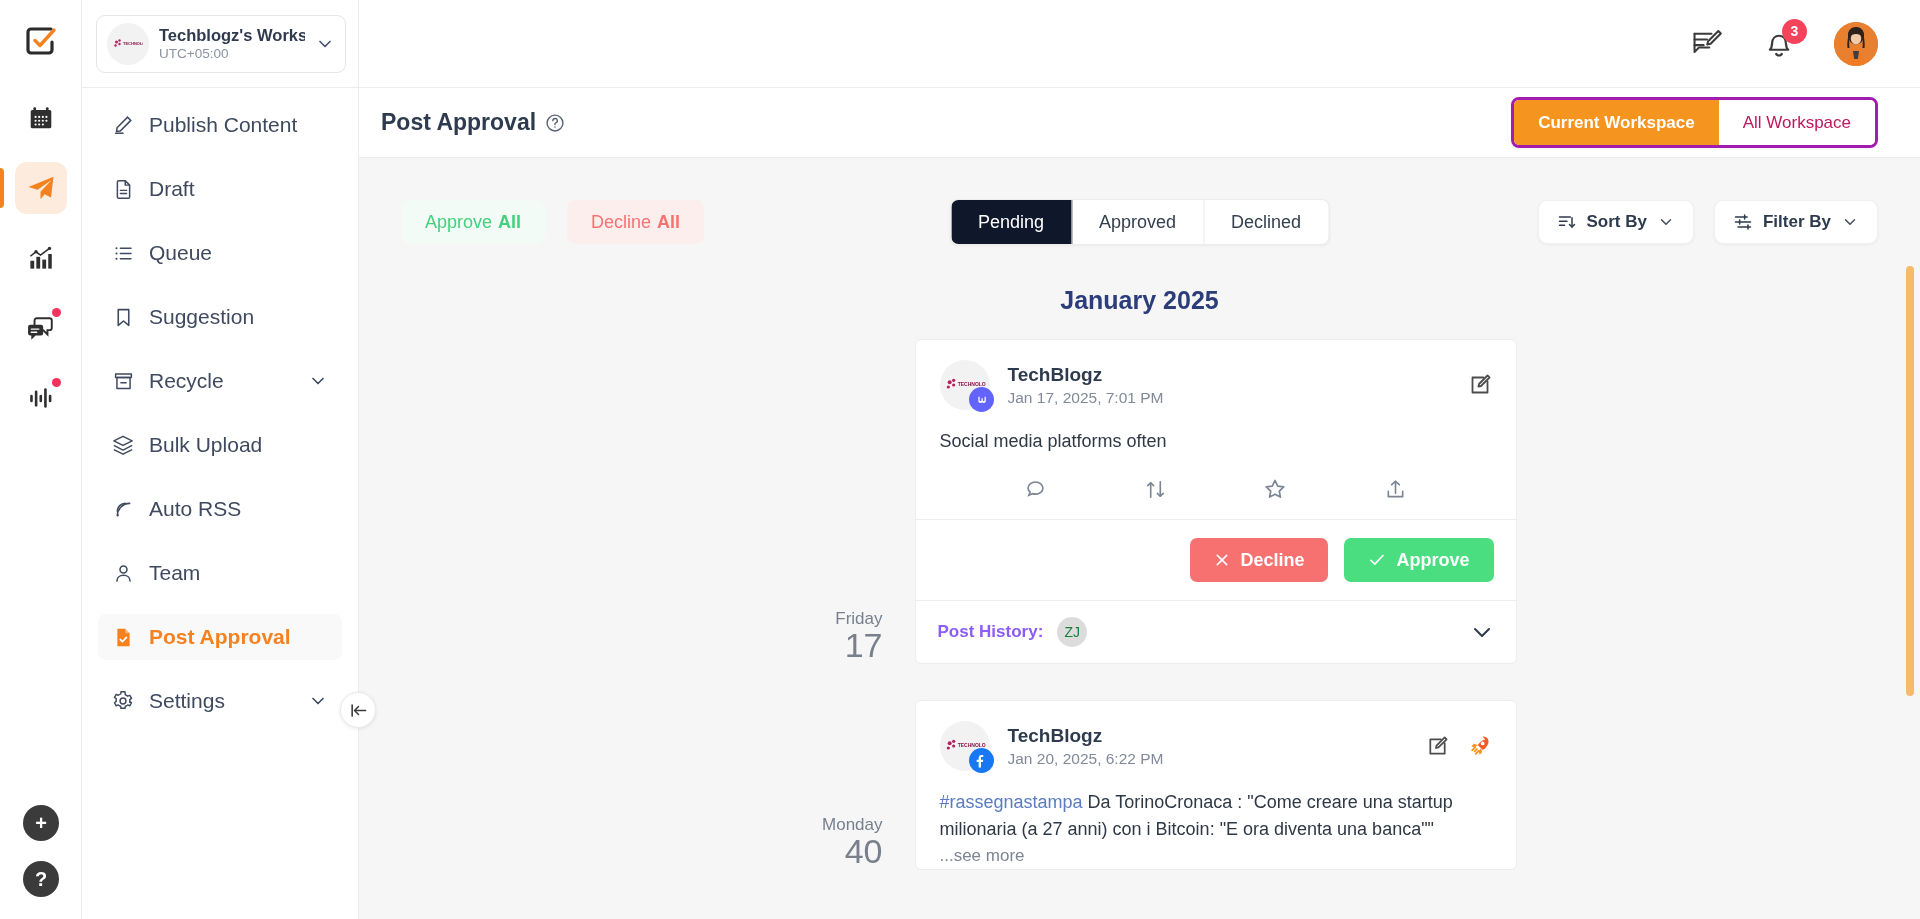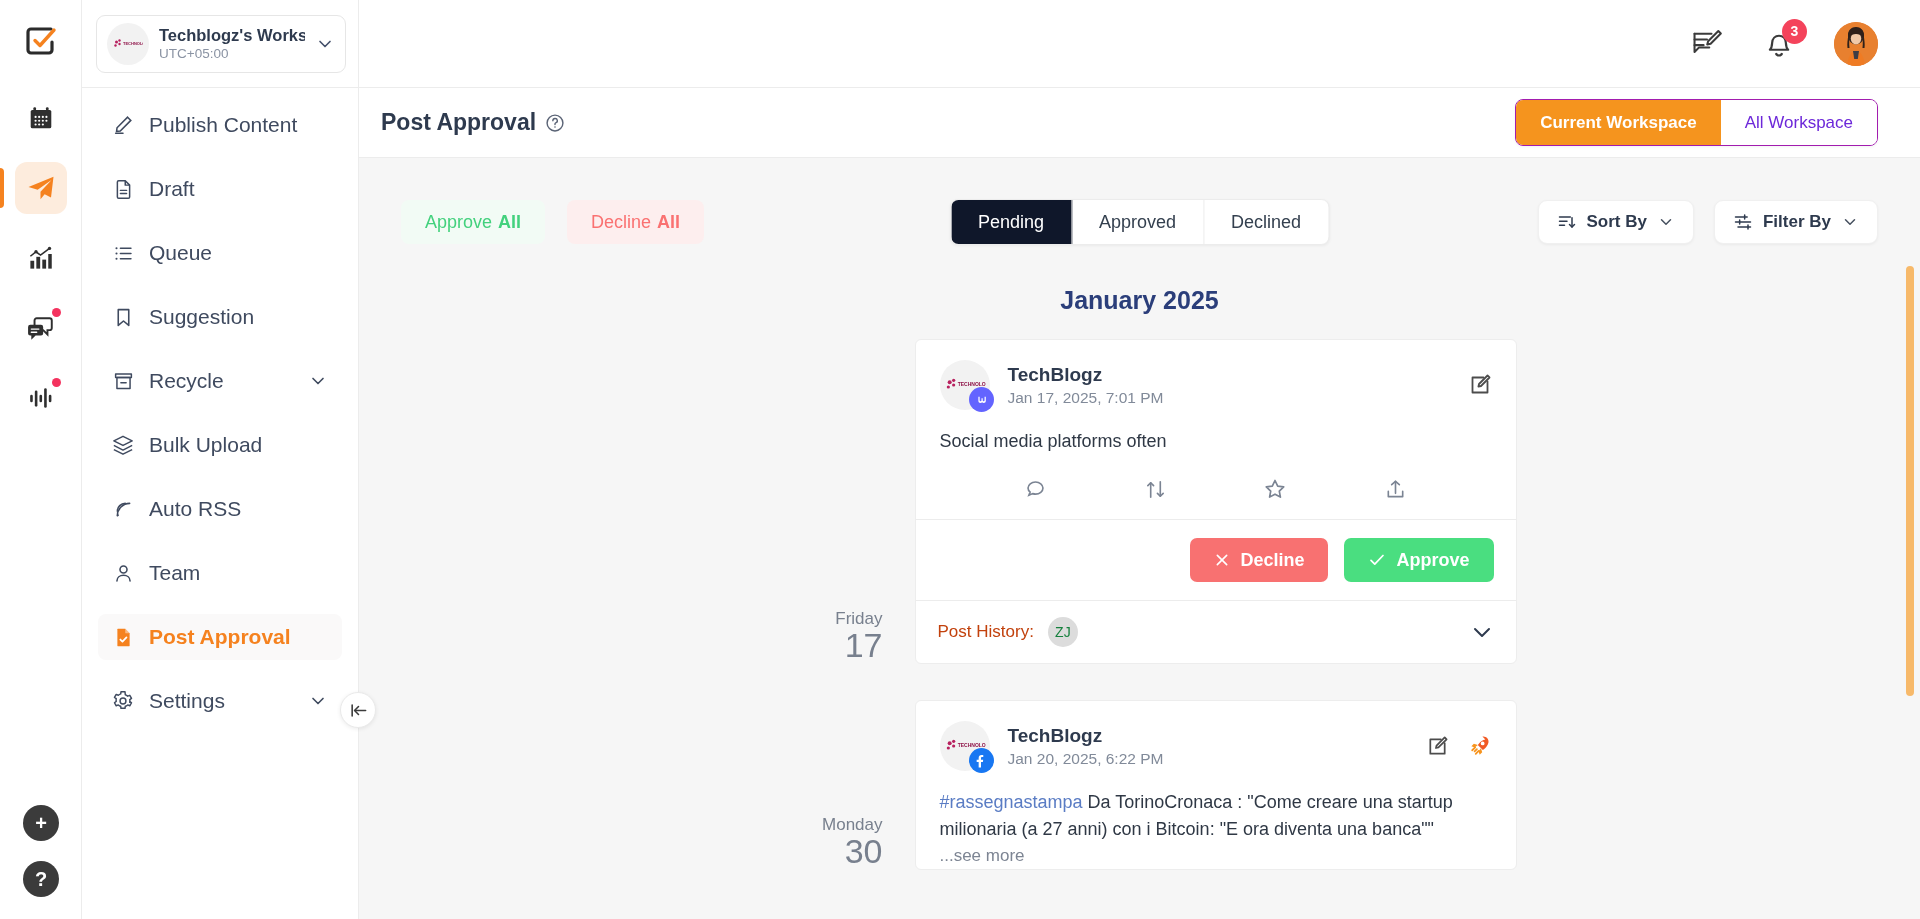--- a/index.html
+++ b/index.html
@@ -102,23 +102,23 @@
     display:flex; align-items:flex-end; justify-content:center; cursor:pointer;
   }
 
   .pagehead {
     height: 70px; display: flex; align-items: center; padding-left: 22px;
     background: #fff; flex-shrink: 0; border-bottom: 1px solid #ececec;
   }
   .page-title { font-size: 23px; font-weight: bold; color: #2e3a4e; }
   .help-ico { margin-left: 9px; color: #5a6375; display:flex; }
   .ws-toggle { margin-left: auto; margin-right: 42px; display: flex; border-radius: 8px; overflow: hidden;
-    border: 1px solid #a21caf; box-shadow: 0 1px 3px rgba(0,0,0,.05); }
+    border: 3px solid #a21caf; box-shadow: 0 1px 3px rgba(0,0,0,.05); }
   .ws-toggle div { padding: 0 24px; height: 45px; display: flex; align-items: center;
-    font-size: 17px; cursor: pointer; background: #fff; color: #6d28d9; }
+    font-size: 17px; cursor: pointer; background: #fff; color: #be185d; }
   .ws-toggle div.on { background: #F5941E; color: #fff; font-weight: bold; }
 
   .content { flex: 1; background: #f6f6f6; overflow: hidden; position: relative; padding: 0 0 0 0; }
 
   .toolbar { display: flex; align-items: center; padding: 42px 42px 0 42px; position: relative; }
   .bulk-btn {
     height: 44px; padding: 0 24px; border-radius: 8px; display:flex; align-items:center;
     font-size: 18px; cursor: pointer;
   }
   .bulk-approve { background: #f2fbf5; color: #43d17d; }
@@ -182,21 +182,21 @@
   .card-decide { display: flex; justify-content: flex-end; gap: 16px; padding: 18px 22px; border-bottom: 1px solid #ececec;}
   .btn {
     height: 44px; padding: 0 24px; border-radius: 7px; color:#fff; font-size: 18px; font-weight: bold;
     display: flex; align-items: center; gap: 10px; cursor: pointer; border: none;
     font-family: "Liberation Sans", sans-serif;
   }
   .btn-decline { background: #f87171; }
   .btn-approve { background: #4ade80; }
 
   .card-history { display: flex; align-items: center; padding: 16px 22px; gap: 14px; }
-  .ph-label { font-size: 17px; color: #c2410c; font-weight: normal; }
+  .ph-label { font-size: 17px; color: #8b5cf6; font-weight: bold; }
   .ph-chip {
     width: 30px; height: 30px; border-radius: 50%; background: #dcdcdc; color:#15803d;
     font-size: 14px; display:flex; align-items:center; justify-content:center;
   }
   .ph-chev { margin-left: auto; color: #2e3a4e; cursor:pointer; display:flex; }
 
   .scrollbar {
     position: absolute; right: 6px; top: 108px; width: 8px; height: 430px;
     background: #f7b96a; border-radius: 4px;
   }
@@ -635,21 +635,21 @@
                     <path d="M5 9l7 7 7-7" stroke="currentColor" stroke-width="2" stroke-linecap="round" stroke-linejoin="round"></path>
                   </svg>
               </span>
             </div>
           </div>
         </div>
 
         <div class="post-row">
           <div class="daybox">
             <div class="day-name">Monday</div>
-            <div class="day-num">30</div>
+            <div class="day-num">40</div>
           </div>
           <div class="card">
             <div class="card-head">
               <div class="pfp-wrap">
                 <div class="pfp">
                   <svg width="42" height="16" viewBox="0 0 60 24">
                     <g fill="#b8215f">
                       <circle cx="7" cy="8" r="3"></circle>
                         <circle cx="13" cy="5" r="2.4"></circle>
                         <circle cx="13" cy="12" r="2.4"></circle>

